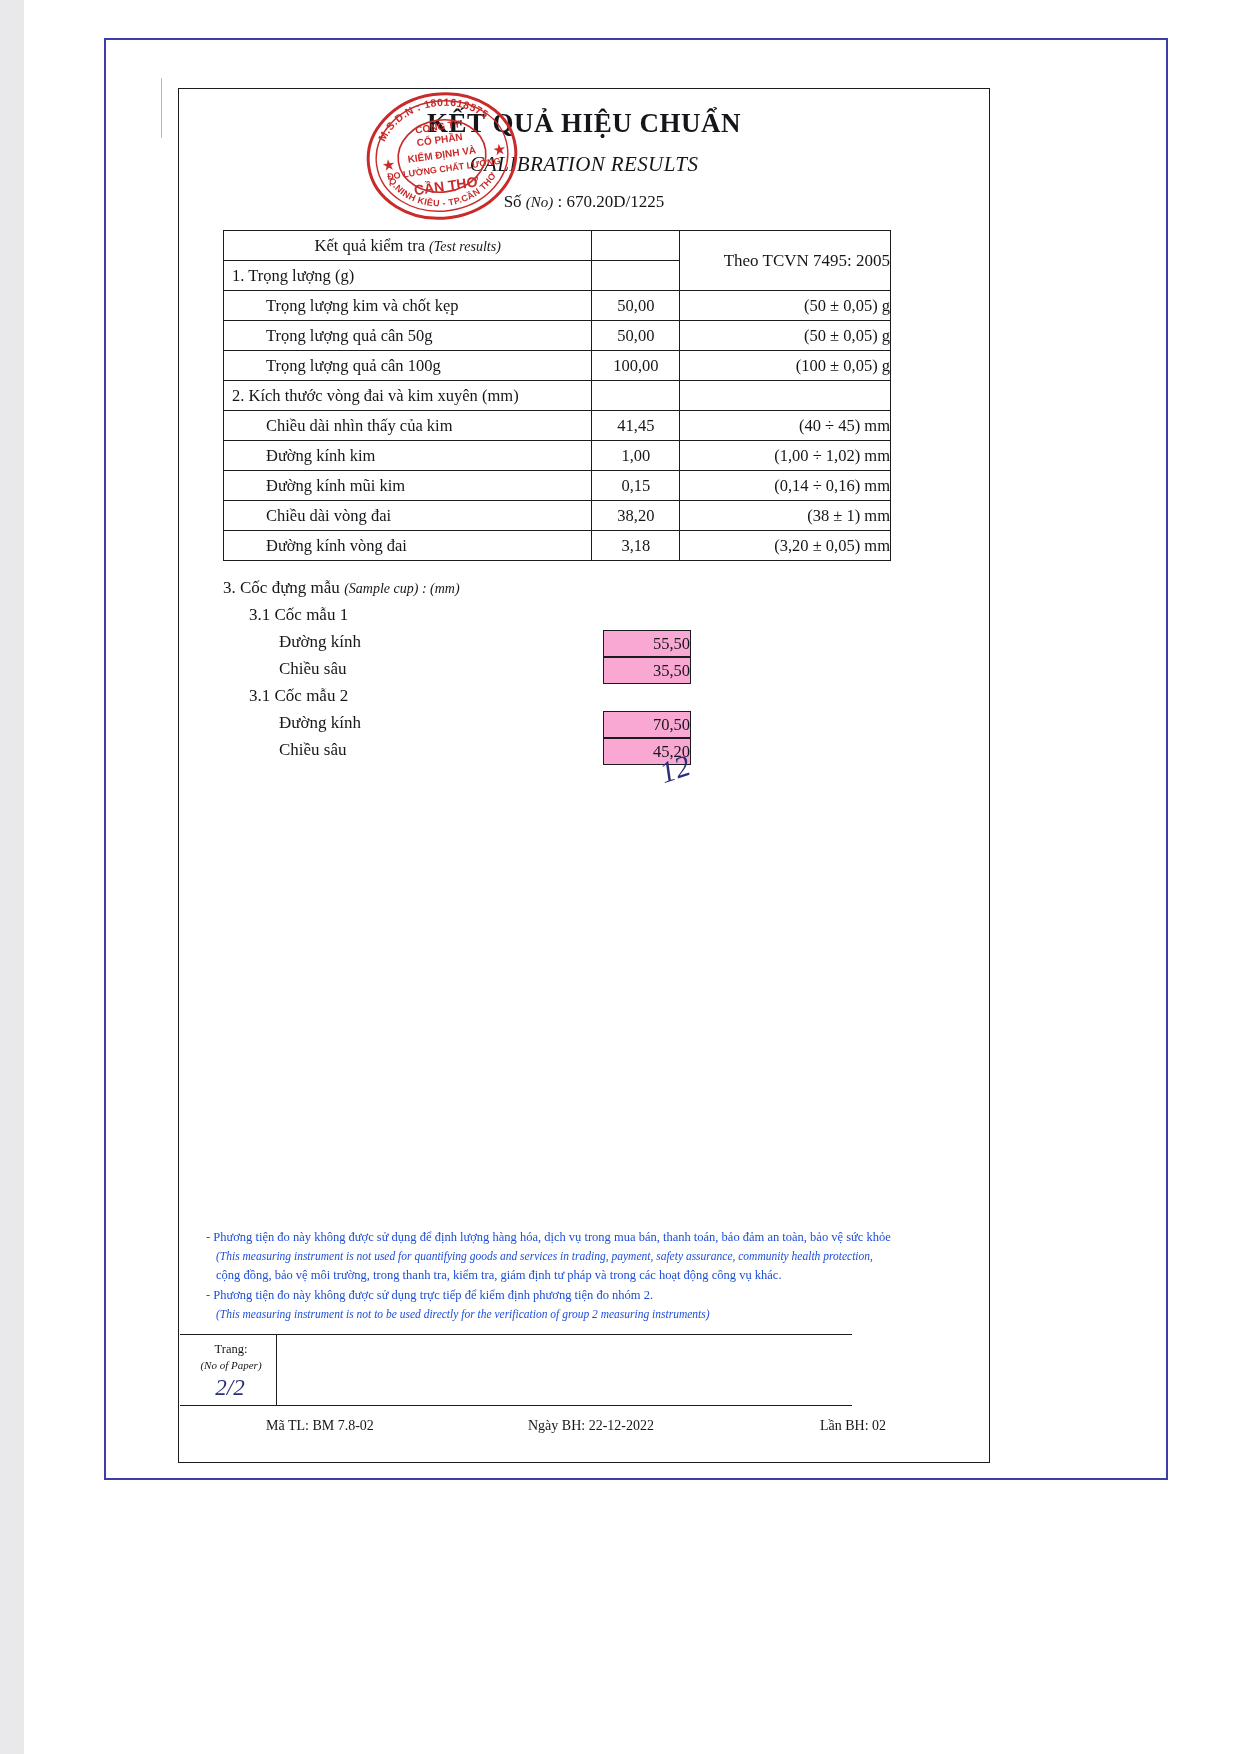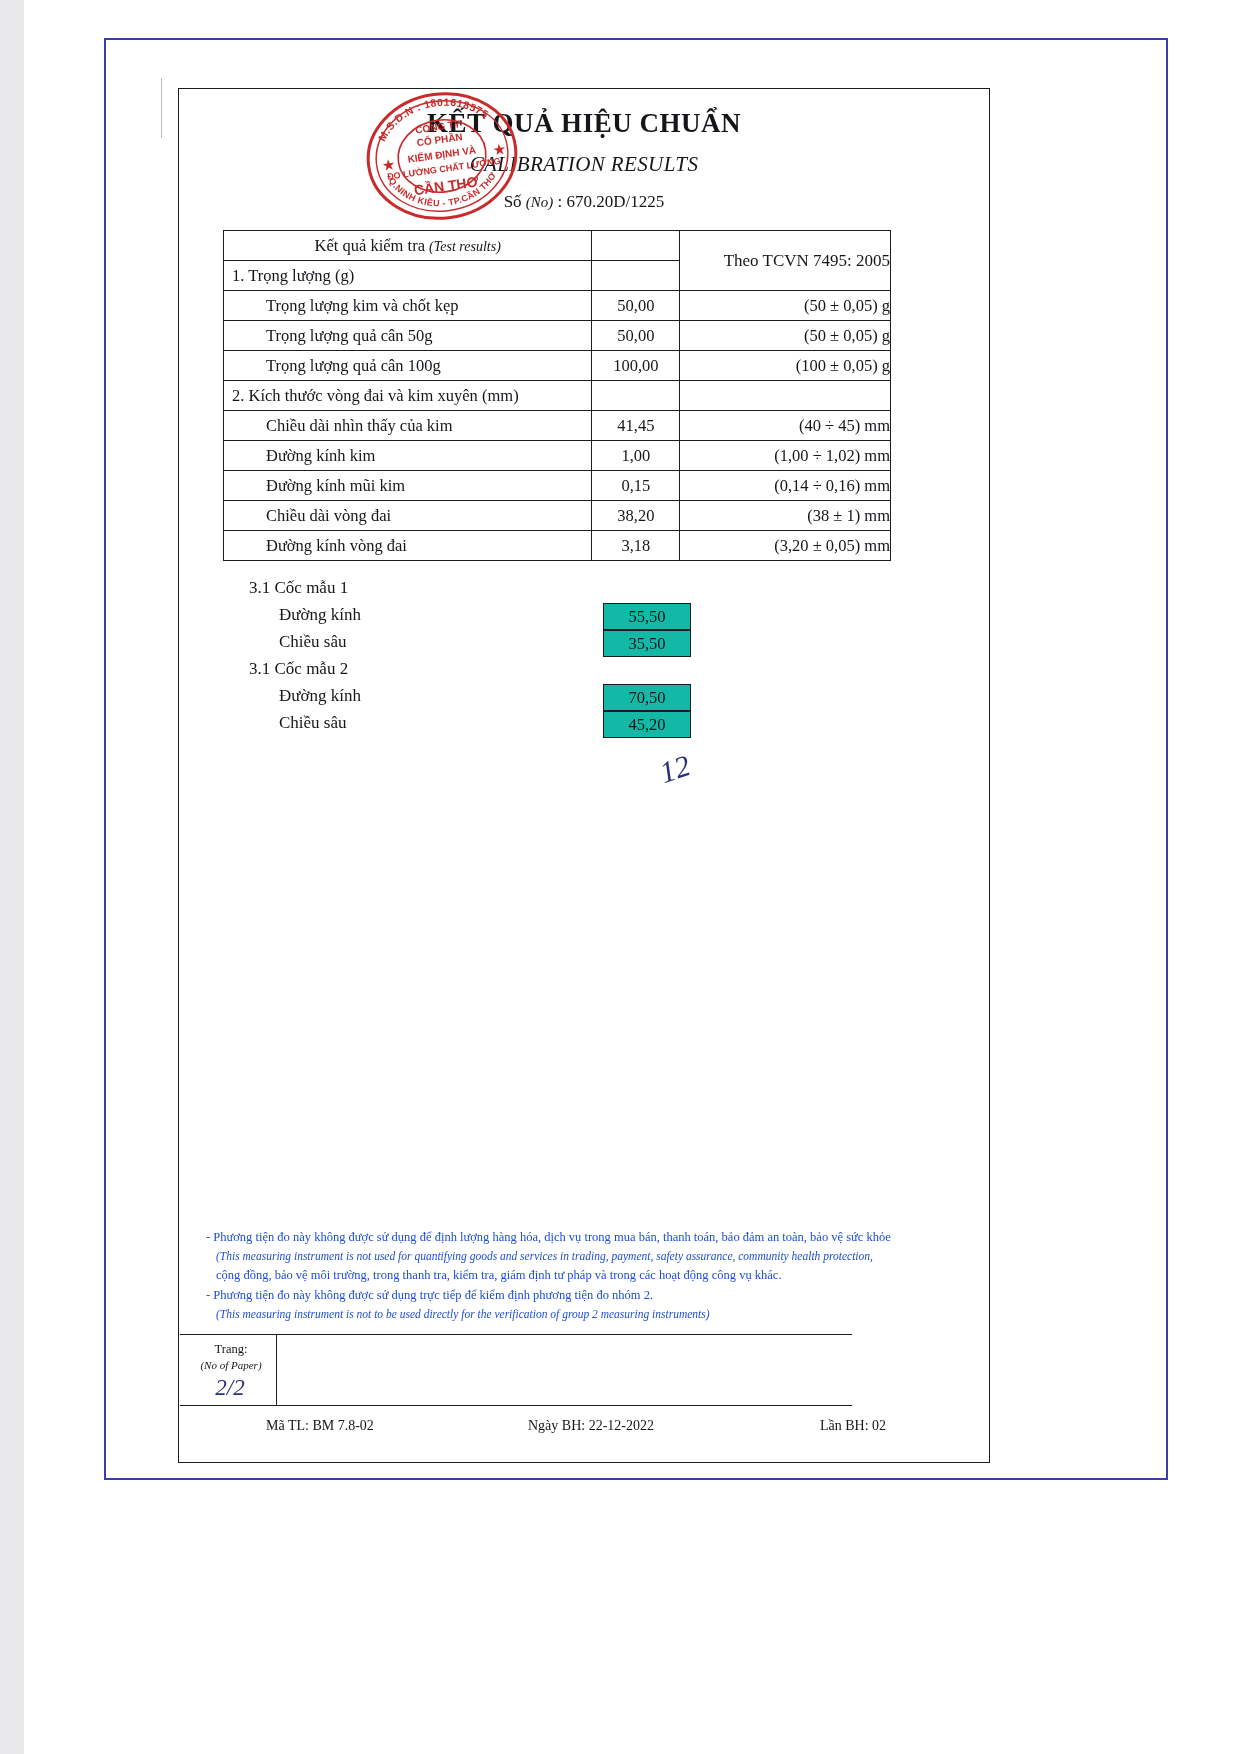--- a/index.html
+++ b/index.html
@@ -130,24 +130,24 @@
   .sec3 .l1 { padding-left: 0px; }
   .sec3 .l2 { padding-left: 26px; }
   .sec3 .l3 { padding-left: 56px; }
   .valbox {
     position: absolute;
     left: 380px;
     top: -2px;
     width: 86px;
     height: 25px;
     line-height: 25px;
-    text-align: center;
+    text-align: right;
     border: 1px solid #1b1c20;
     font-size: 16.5px;
-    background: #14b8a6;
+    background: #f9a8d4;
   }
 
   
   .hand-mark {
     position: absolute;
     left: 636px;
     top: 752px;
     font-family: "Liberation Serif", serif;
     font-size: 30px;
     font-style: italic;
@@ -327,20 +327,24 @@
     </tr>
     <tr>
       <td class="c-label indent">Đường kính vòng đai</td>
       <td class="c-val">3,18</td>
       <td class="c-spec">(3,20 ± 0,05) mm</td>
     </tr>
   </tbody>
     </table>
 
   <div class="sec3">
+    <div class="line l1">
+      <span>3. Cốc đựng mẫu</span>
+      <span class="small-ital">(Sample cup) : (mm)</span>
+    </div>
     <div class="line l2">3.1 Cốc mẫu 1</div>
     <div class="line l3">
       <span>Đường kính</span>
       <span class="valbox">55,50</span>
     </div>
     <div class="line l3">
       <span>Chiều sâu</span>
       <span class="valbox">35,50</span>
     </div>
     <div class="line l2">3.1 Cốc mẫu 2</div>

